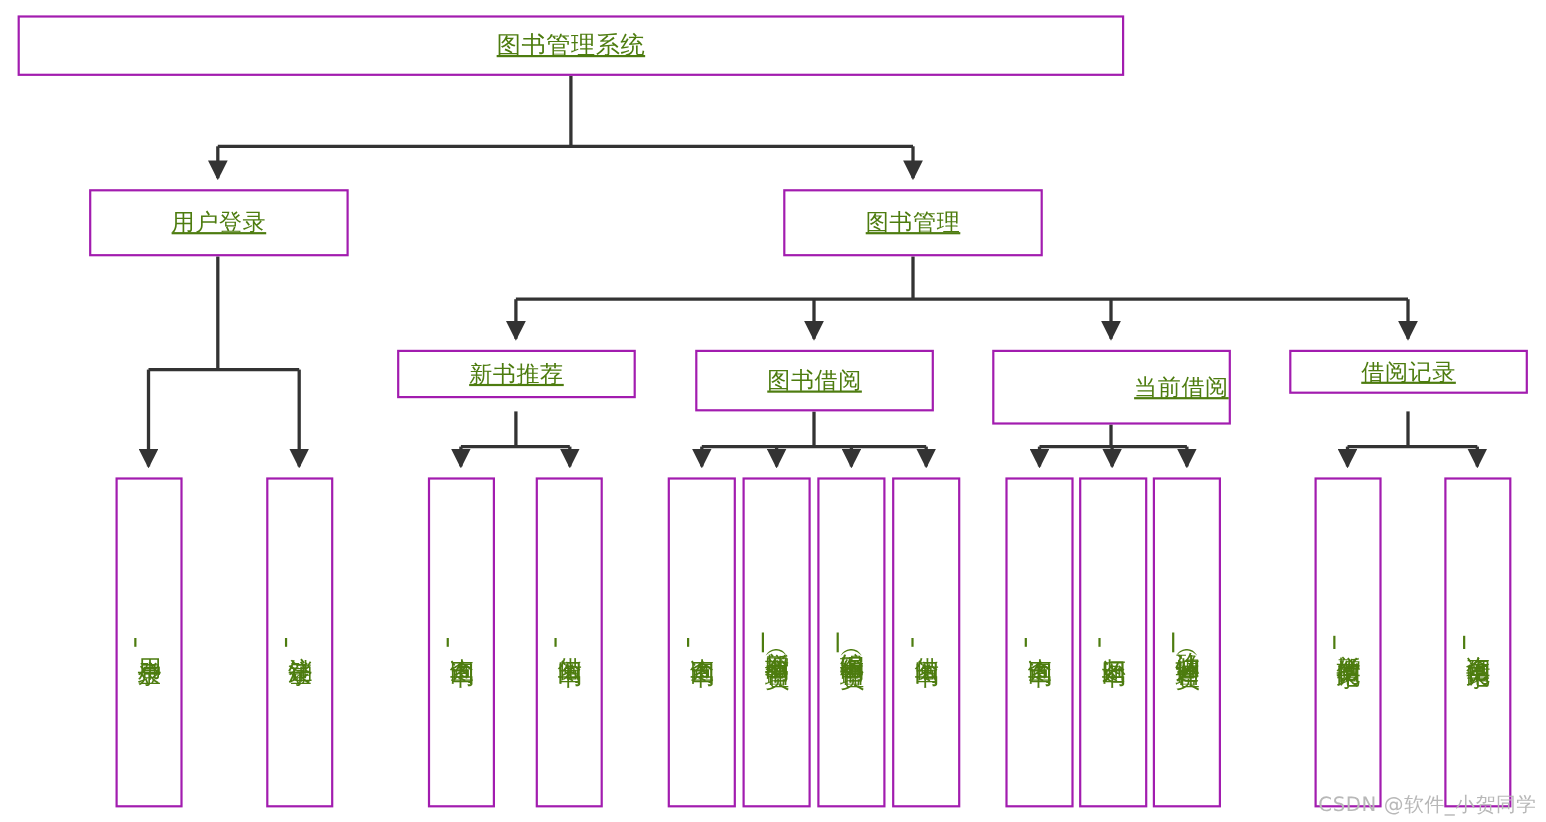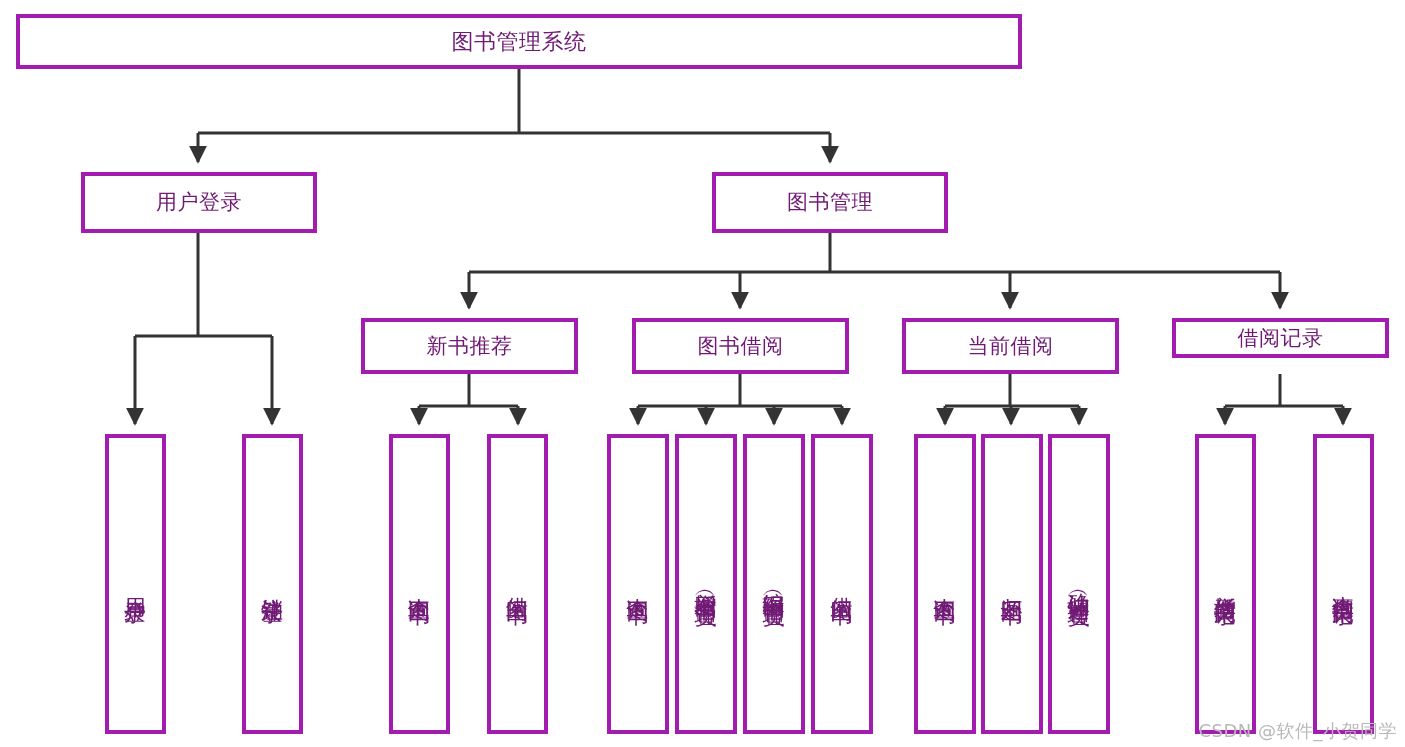--- a/index.html
+++ b/index.html
@@ -23,25 +23,26 @@
     left: 0;
     top: 0;
     width: 1405px;
     height: 747px;
     pointer-events: none;
   }
   .node {
     position: absolute;
     box-sizing: border-box;
     background: #ffffff;
-    border: 4px solid #a21caf;
+    border: 2px solid #a21caf;
     display: flex;
     align-items: center;
     justify-content: center;
-    color: #701a75;
+    color: #4d7c0f;
+    text-decoration: underline;
   }
   .node .label {
     display: block;
     text-align: center;
     line-height: 1.18;
     letter-spacing: 0.5px;
   }
   
   .node.horiz .label {
     font-size: 21px;
@@ -132,27 +133,27 @@
     <span class="label">图书管理系统</span>
   </div>
 
   <div class="node horiz" style="left:81px; top:172px; width:236px; height:61px;">
     <span class="label">用户登录</span>
   </div>
   <div class="node horiz" style="left:712px; top:172px; width:236px; height:61px;">
     <span class="label">图书管理</span>
   </div>
 
-  <div class="node horiz" style="left:361px; top:318px; width:217px; height:56px;">
+  <div class="node horiz" style="left:361px; top:318px; width:217px; height:44px;">
     <span class="label">新书推荐</span>
   </div>
   <div class="node horiz" style="left:632px; top:318px; width:217px; height:56px;">
     <span class="label">图书借阅</span>
   </div>
-  <div class="node horiz" style="left:902px; top:318px; width:217px; height:56px;">
+  <div class="node horiz" style="left:902px; top:318px; width:217px; height:68px;justify-content:flex-end;">
     <span class="label">当前借阅</span>
   </div>
   <div class="node horiz" style="left:1172px; top:318px; width:217px; height:40px;">
     <span class="label">借阅记录</span>
   </div>
 
   <div class="node vert" style="left:105px; top:434px; width:61px; height:300px;">
     <span class="label">用户登录</span>
   </div>
   <div class="node vert" style="left:242px; top:434px; width:61px; height:300px;">

